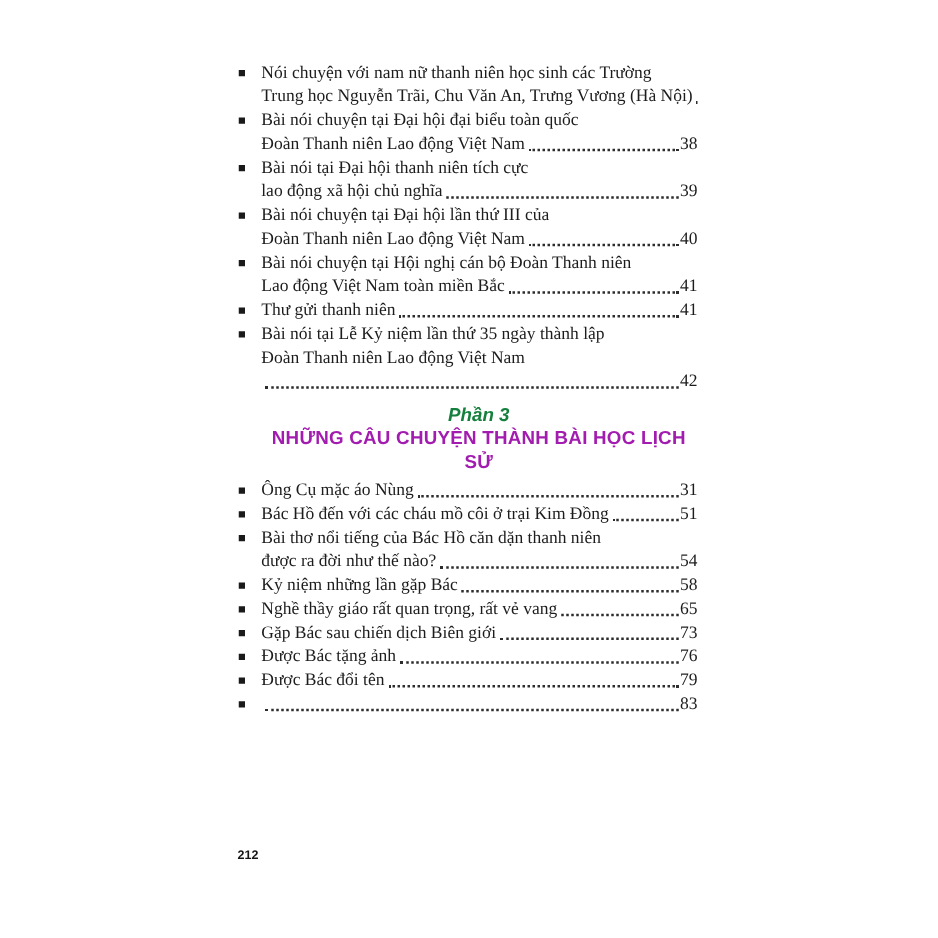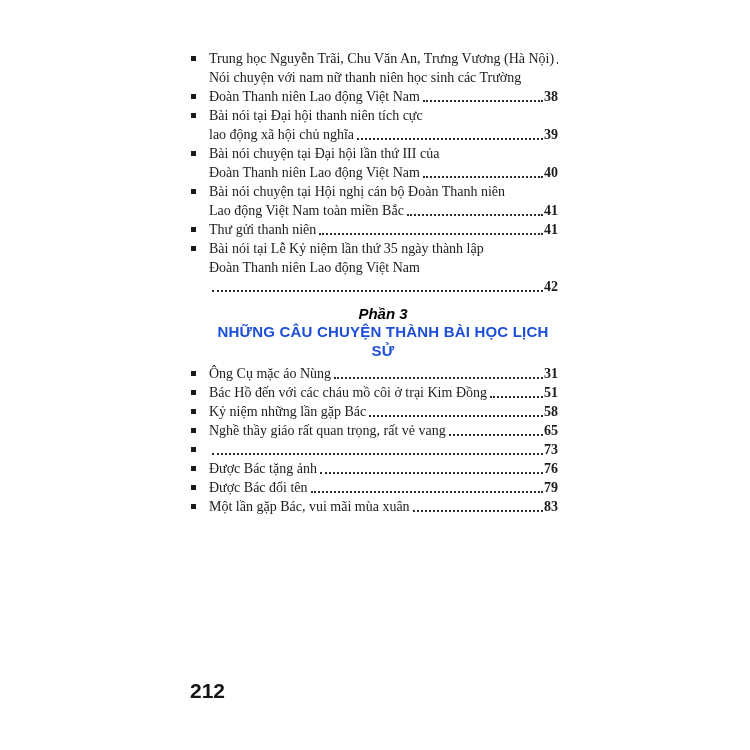--- a/index.html
+++ b/index.html
@@ -41,70 +41,71 @@
   .line.last { display: flex; }
   .line .txt { flex: 0 0 auto; }
   .leader {
     flex: 1 1 auto;
     min-width: 8px;
     align-self: flex-end;
     border-bottom: 2px dotted #2d2d2d;
     margin: 0 1px 4px 3px;
     height: 0;
   }
-  .pg { flex: 0 0 auto; font-weight: bold; }
+  .pg { flex: 0 0 auto; }
   .section-header {
     padding-left: 18px;
     text-align: center;
     margin-top: 9px;
     margin-bottom: 4px;
     font-family: "Liberation Sans", sans-serif;
   }
   .part-label {
     font-size: 15px;
     font-weight: bold;
     font-style: italic;
     line-height: 17px;
-    color: #000000;
+    color: #15803d;
   }
   .part-title {
     font-size: 15px;
     font-weight: bold;
     line-height: 19px;
     letter-spacing: 0.2px;
-    color: #1d4ed8;
+    color: #a21caf;
   }
   .footer-page-number {
     position: absolute;
     left: 190px;
     top: 679px;
     font-family: "Liberation Sans", sans-serif;
-    font-size: 21px;
+    font-size: 10px;
     font-weight: bold;
     color: #151515;
   }
 </style>
 </head>
 <body>
 
 <div class="page">
 
   <div class="toc-column">
 
     <div class="toc-list">
         <div class="entry">
           <span class="bullet"></span>
+          <div class="line"><span class="txt">Nói chuyện với nam nữ thanh niên học sinh các Trường</span></div>
           <div class="line last">
             <span class="txt">Trung học Nguyễn Trãi, Chu Văn An, Trưng Vương (Hà Nội)</span>
             <span class="leader"></span>
           </div>
-          <div class="line"><span class="txt">Nói chuyện với nam nữ thanh niên học sinh các Trường</span></div>
-        </div>
-        <div class="entry">
-          <span class="bullet"></span>
+        </div>
+        <div class="entry">
+          <span class="bullet"></span>
+          <div class="line"><span class="txt">Bài nói chuyện tại Đại hội đại biểu toàn quốc</span></div>
           <div class="line last">
             <span class="txt">Đoàn Thanh niên Lao động Việt Nam</span>
             <span class="leader"></span>
             <span class="pg">38</span>
           </div>
         </div>
         <div class="entry">
           <span class="bullet"></span>
           <div class="line"><span class="txt">Bài nói tại Đại hội thanh niên tích cực</span></div>
           <div class="line last">
@@ -167,37 +168,47 @@
         <div class="entry">
           <span class="bullet"></span>
           <div class="line last">
             <span class="txt">Bác Hồ đến với các cháu mồ côi ở trại Kim Đồng</span>
             <span class="leader"></span>
             <span class="pg">51</span>
           </div>
         </div>
         <div class="entry">
           <span class="bullet"></span>
+          <div class="line"><span class="txt">Bài thơ nổi tiếng của Bác Hồ căn dặn thanh niên</span></div>
+          <div class="line last">
+            <span class="txt">được ra đời như thế nào?</span>
+            <span class="leader"></span>
+            <span class="pg">54</span>
+          </div>
+        </div>
+        <div class="entry">
+          <span class="bullet"></span>
           <div class="line last">
             <span class="txt">Kỷ niệm những lần gặp Bác</span>
             <span class="leader"></span>
             <span class="pg">58</span>
           </div>
         </div>
         <div class="entry">
           <span class="bullet"></span>
           <div class="line last">
             <span class="txt">Nghề thầy giáo rất quan trọng, rất vẻ vang</span>
             <span class="leader"></span>
             <span class="pg">65</span>
           </div>
         </div>
         <div class="entry">
           <span class="bullet"></span>
           <div class="line last">
+            <span class="txt">Gặp Bác sau chiến dịch Biên giới</span>
             <span class="leader"></span>
             <span class="pg">73</span>
           </div>
         </div>
         <div class="entry">
           <span class="bullet"></span>
           <div class="line last">
             <span class="txt">Được Bác tặng ảnh</span>
             <span class="leader"></span>
             <span class="pg">76</span>
@@ -207,21 +218,20 @@
           <span class="bullet"></span>
           <div class="line last">
             <span class="txt">Được Bác đổi tên</span>
             <span class="leader"></span>
             <span class="pg">79</span>
           </div>
         </div>
         <div class="entry">
           <span class="bullet"></span>
           <div class="line last">
-            <span class="txt">Một lần gặp Bác, vui mãi mùa xuân</span>
             <span class="leader"></span>
             <span class="pg">83</span>
           </div>
         </div>
       </div>
 
   </div>
 
   <div class="footer-page-number">212</div>
 

